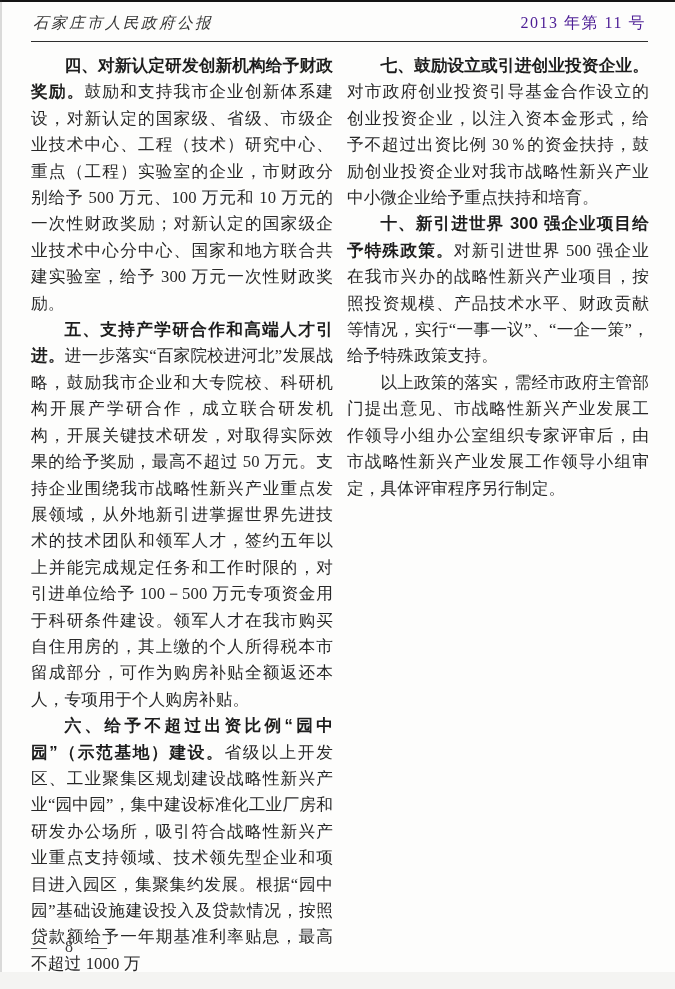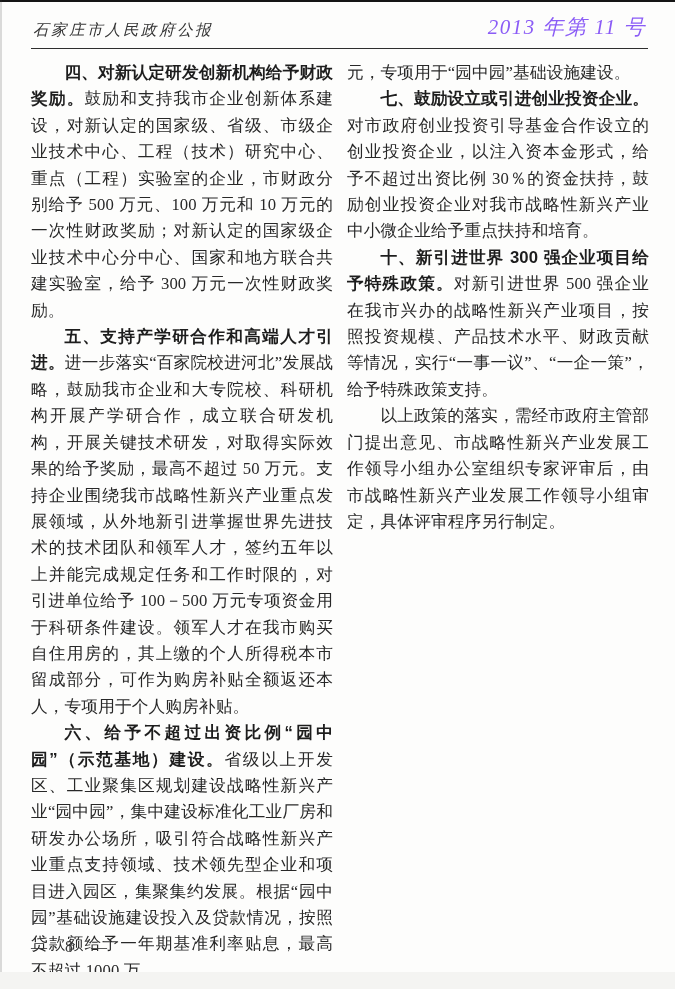--- a/index.html
+++ b/index.html
@@ -34,24 +34,23 @@
     padding: 0 2px 7px 2px;
     border-bottom: 1.6px solid #2e2e2e;
   }
   .header .pub-title {
     font-style: italic;
     font-size: 15.5px;
     letter-spacing: 2.5px;
     color: #343434;
   }
   .header .issue-no {
-    font-style: italic;
-    font-size: 21px;
+    font-size: 16px;
     letter-spacing: 1.5px;
-    color: #8b5cf6;
+    color: #4c1d95;
   }
   .content {
     display: flex;
     gap: 14px;
     margin: 11px 27px 0 31px;
   }
   .col {
     width: 302px;
     flex: 0 0 302px;
   }
@@ -91,21 +90,20 @@
     <span class="issue-no">2013 年第 11 号</span>
   </div>
 
   <div class="content">
     <div class="col">
         <p class="para indent"><span class="lead">四、对新认定研发创新机构给予财政奖励。</span>鼓励和支持我市企业创新体系建设，对新认定的国家级、省级、市级企业技术中心、工程（技术）研究中心、重点（工程）实验室的企业，市财政分别给予 500 万元、100 万元和 10 万元的一次性财政奖励；对新认定的国家级企业技术中心分中心、国家和地方联合共建实验室，给予 300 万元一次性财政奖励。</p>
         <p class="para indent"><span class="lead">五、支持产学研合作和高端人才引进。</span>进一步落实“百家院校进河北”发展战略，鼓励我市企业和大专院校、科研机构开展产学研合作，成立联合研发机构，开展关键技术研发，对取得实际效果的给予奖励，最高不超过 50 万元。支持企业围绕我市战略性新兴产业重点发展领域，从外地新引进掌握世界先进技术的技术团队和领军人才，签约五年以上并能完成规定任务和工作时限的，对引进单位给予 100－500 万元专项资金用于科研条件建设。领军人才在我市购买自住用房的，其上缴的个人所得税本市留成部分，可作为购房补贴全额返还本人，专项用于个人购房补贴。</p>
         <p class="para indent"><span class="lead">六、给予不超过出资比例“园中园”（示范基地）建设。</span>省级以上开发区、工业聚集区规划建设战略性新兴产业“园中园”，集中建设标准化工业厂房和研发办公场所，吸引符合战略性新兴产业重点支持领域、技术领先型企业和项目进入园区，集聚集约发展。根据“园中园”基础设施建设投入及贷款情况，按照贷款额给予一年期基准利率贴息，最高不超过 1000 万</p>
       </div>
     <div class="col">
-        <p class="para">元，专项用于“园中园”基础设施建设。</p>
         <p class="para indent"><span class="lead">七、鼓励设立或引进创业投资企业。</span>对市政府创业投资引导基金合作设立的创业投资企业，以注入资本金形式，给予不超过出资比例 30％的资金扶持，鼓励创业投资企业对我市战略性新兴产业中小微企业给予重点扶持和培育。</p>
         <p class="para indent"><span class="lead">十、新引进世界 300 强企业项目给予特殊政策。</span>对新引进世界 500 强企业在我市兴办的战略性新兴产业项目，按照投资规模、产品技术水平、财政贡献等情况，实行“一事一议”、“一企一策”，给予特殊政策支持。</p>
         <p class="para indent">以上政策的落实，需经市政府主管部门提出意见、市战略性新兴产业发展工作领导小组办公室组织专家评审后，由市战略性新兴产业发展工作领导小组审定，具体评审程序另行制定。</p>
       </div>
   </div>
 
   <div class="footer">— 8 —</div>
 </div>
 
 </body></html>

